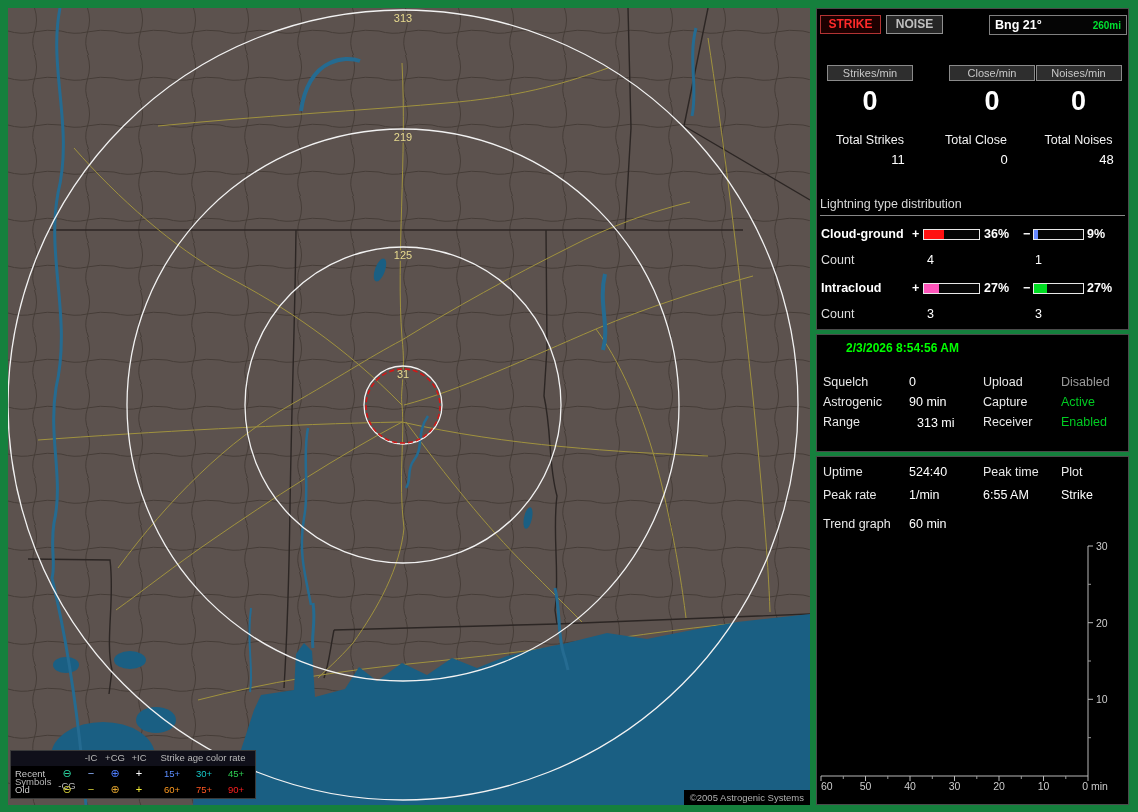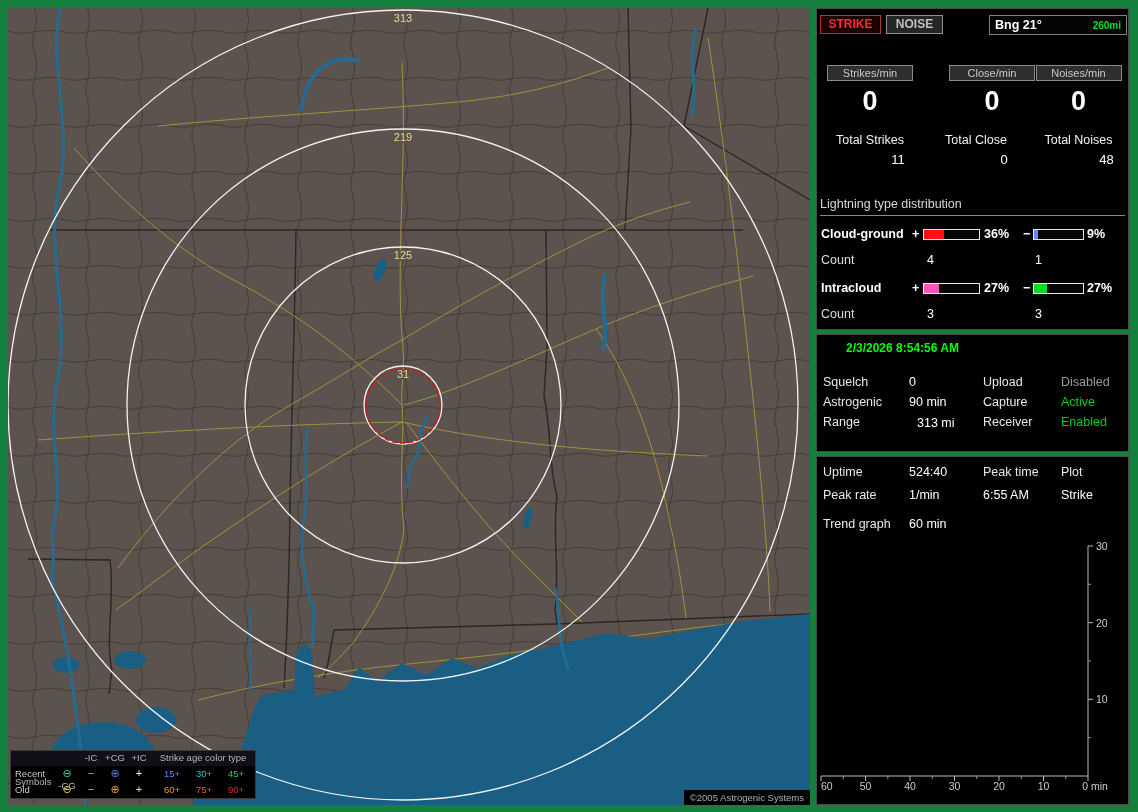--- a/index.html
+++ b/index.html
@@ -153,21 +153,21 @@
       <circle cx="395" cy="398" r="37" fill="none" stroke="#d31616" stroke-width="1.6" stroke-dasharray="5,3"></circle>
     </svg>
 
     <div class="legend">
       <div class="lg-head"></div>
       <span style="left:4px;top:1px;color:#b8b8b8;margin-top:24px;">Symbols</span>
       <span style="left:44px;top:1px;width:24px;text-align:center;color:#b8b8b8;margin-top:28px;">-CG</span>
       <span style="left:68px;top:1px;width:24px;text-align:center;color:#b8b8b8;">-IC</span>
       <span style="left:92px;top:1px;width:24px;text-align:center;color:#b8b8b8;">+CG</span>
       <span style="left:116px;top:1px;width:24px;text-align:center;color:#b8b8b8;">+IC</span>
-      <span style="left:142px;top:1px;width:100px;text-align:center;color:#b8b8b8;">Strike age color type</span>
+      <span style="left:142px;top:1px;width:100px;text-align:center;color:#b8b8b8;">Strike age color rate</span>
 
       <span style="left:4px;top:17px;">Recent</span>
       <span class="lg-sym c-ncg-r" style="left:44px;top:15px;width:24px;text-align:center;">⊖</span>
       <span class="lg-sym c-nic-r" style="left:68px;top:15px;width:24px;text-align:center;">−</span>
       <span class="lg-sym c-pcg-r" style="left:92px;top:15px;width:24px;text-align:center;">⊕</span>
       <span class="lg-sym c-pic-r" style="left:116px;top:15px;width:24px;text-align:center;">+</span>
       <span class="a-15" style="left:146px;top:17px;width:30px;text-align:center;">15+</span>
       <span class="a-30" style="left:178px;top:17px;width:30px;text-align:center;">30+</span>
       <span class="a-45" style="left:210px;top:17px;width:30px;text-align:center;">45+</span>
 

